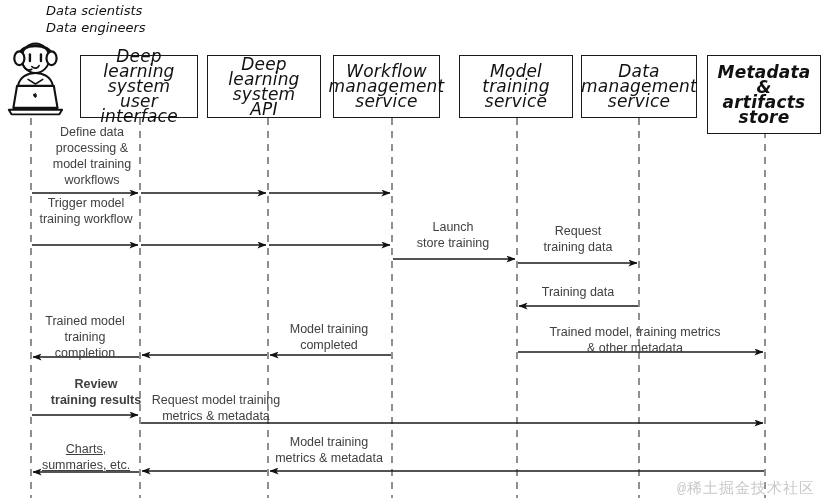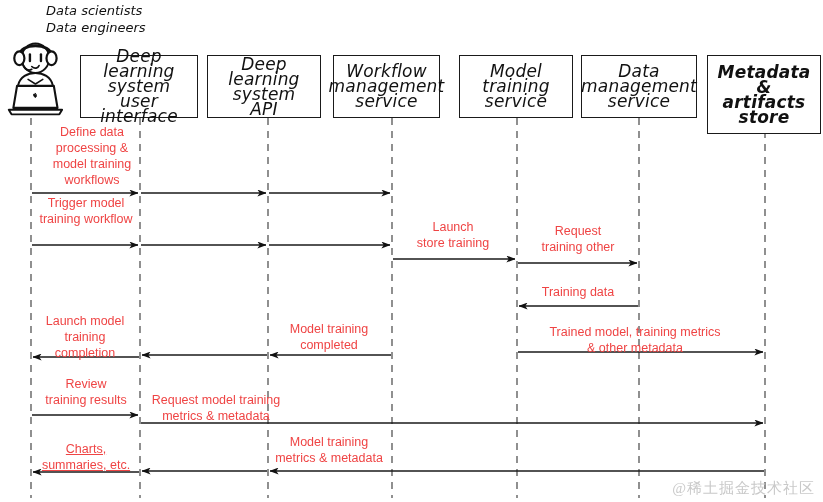--- a/index.html
+++ b/index.html
@@ -42,31 +42,31 @@
     color:#111111;
     white-space:pre-line;
   }
 
   
   .msg-label{
     position:absolute;
     font-family:"Liberation Sans",sans-serif;
     font-size:12.5px;
     line-height:16px;
-    color:#ef4444;
+    color:#404040;
     text-align:center;
     white-space:pre-line;
     transform:translateX(-50%);
   }
 
   
   .watermark{
     position:absolute;
     right:8px;bottom:4px;
-    font-family:Liberation Serif, serif;
+    font-family:Liberation Mono, monospace;
     font-size:15px;
     color:#c9c9c9;
     letter-spacing:1px;
     user-select:none;
     margin-top:20px;
   }
 </style>
 </head>
 <body>
 
@@ -162,30 +162,30 @@
   <div id="message-labels">
       <div class="msg-label" style="left: 92px; top: 124px;">Define data
 processing &amp;
 model training
 workflows</div>
       <div class="msg-label" style="left: 86px; top: 195px;">Trigger model
 training workflow</div>
       <div class="msg-label" style="left: 453px; top: 219px;">Launch
 store training</div>
       <div class="msg-label" style="left: 578px; top: 223px;">Request
-training other</div>
+training data</div>
       <div class="msg-label" style="left: 578px; top: 284px;">Training data</div>
       <div class="msg-label" style="left: 635px; top: 324px;">Trained model, training metrics
 &amp; other metadata</div>
       <div class="msg-label" style="left: 329px; top: 321px;">Model training
 completed</div>
-      <div class="msg-label" style="left: 85px; top: 313px;">Launch model
+      <div class="msg-label" style="left: 85px; top: 313px;">Trained model
 training
 completion</div>
-      <div class="msg-label" style="left: 86px; top: 376px;">Review
+      <div class="msg-label" style="left: 96px; top: 376px; font-weight: bold;">Review
 training results</div>
       <div class="msg-label" style="left: 216px; top: 385px; margin-top: 7px;">Request model training
 metrics &amp; metadata</div>
       <div class="msg-label" style="left: 329px; top: 434px;">Model training
 metrics &amp; metadata</div>
       <div class="msg-label" style="left: 86px; top: 441px; text-decoration: underline;">Charts,
 summaries, etc.</div>
     </div>
 
   <div class="watermark">@稀土掘金技术社区</div>

